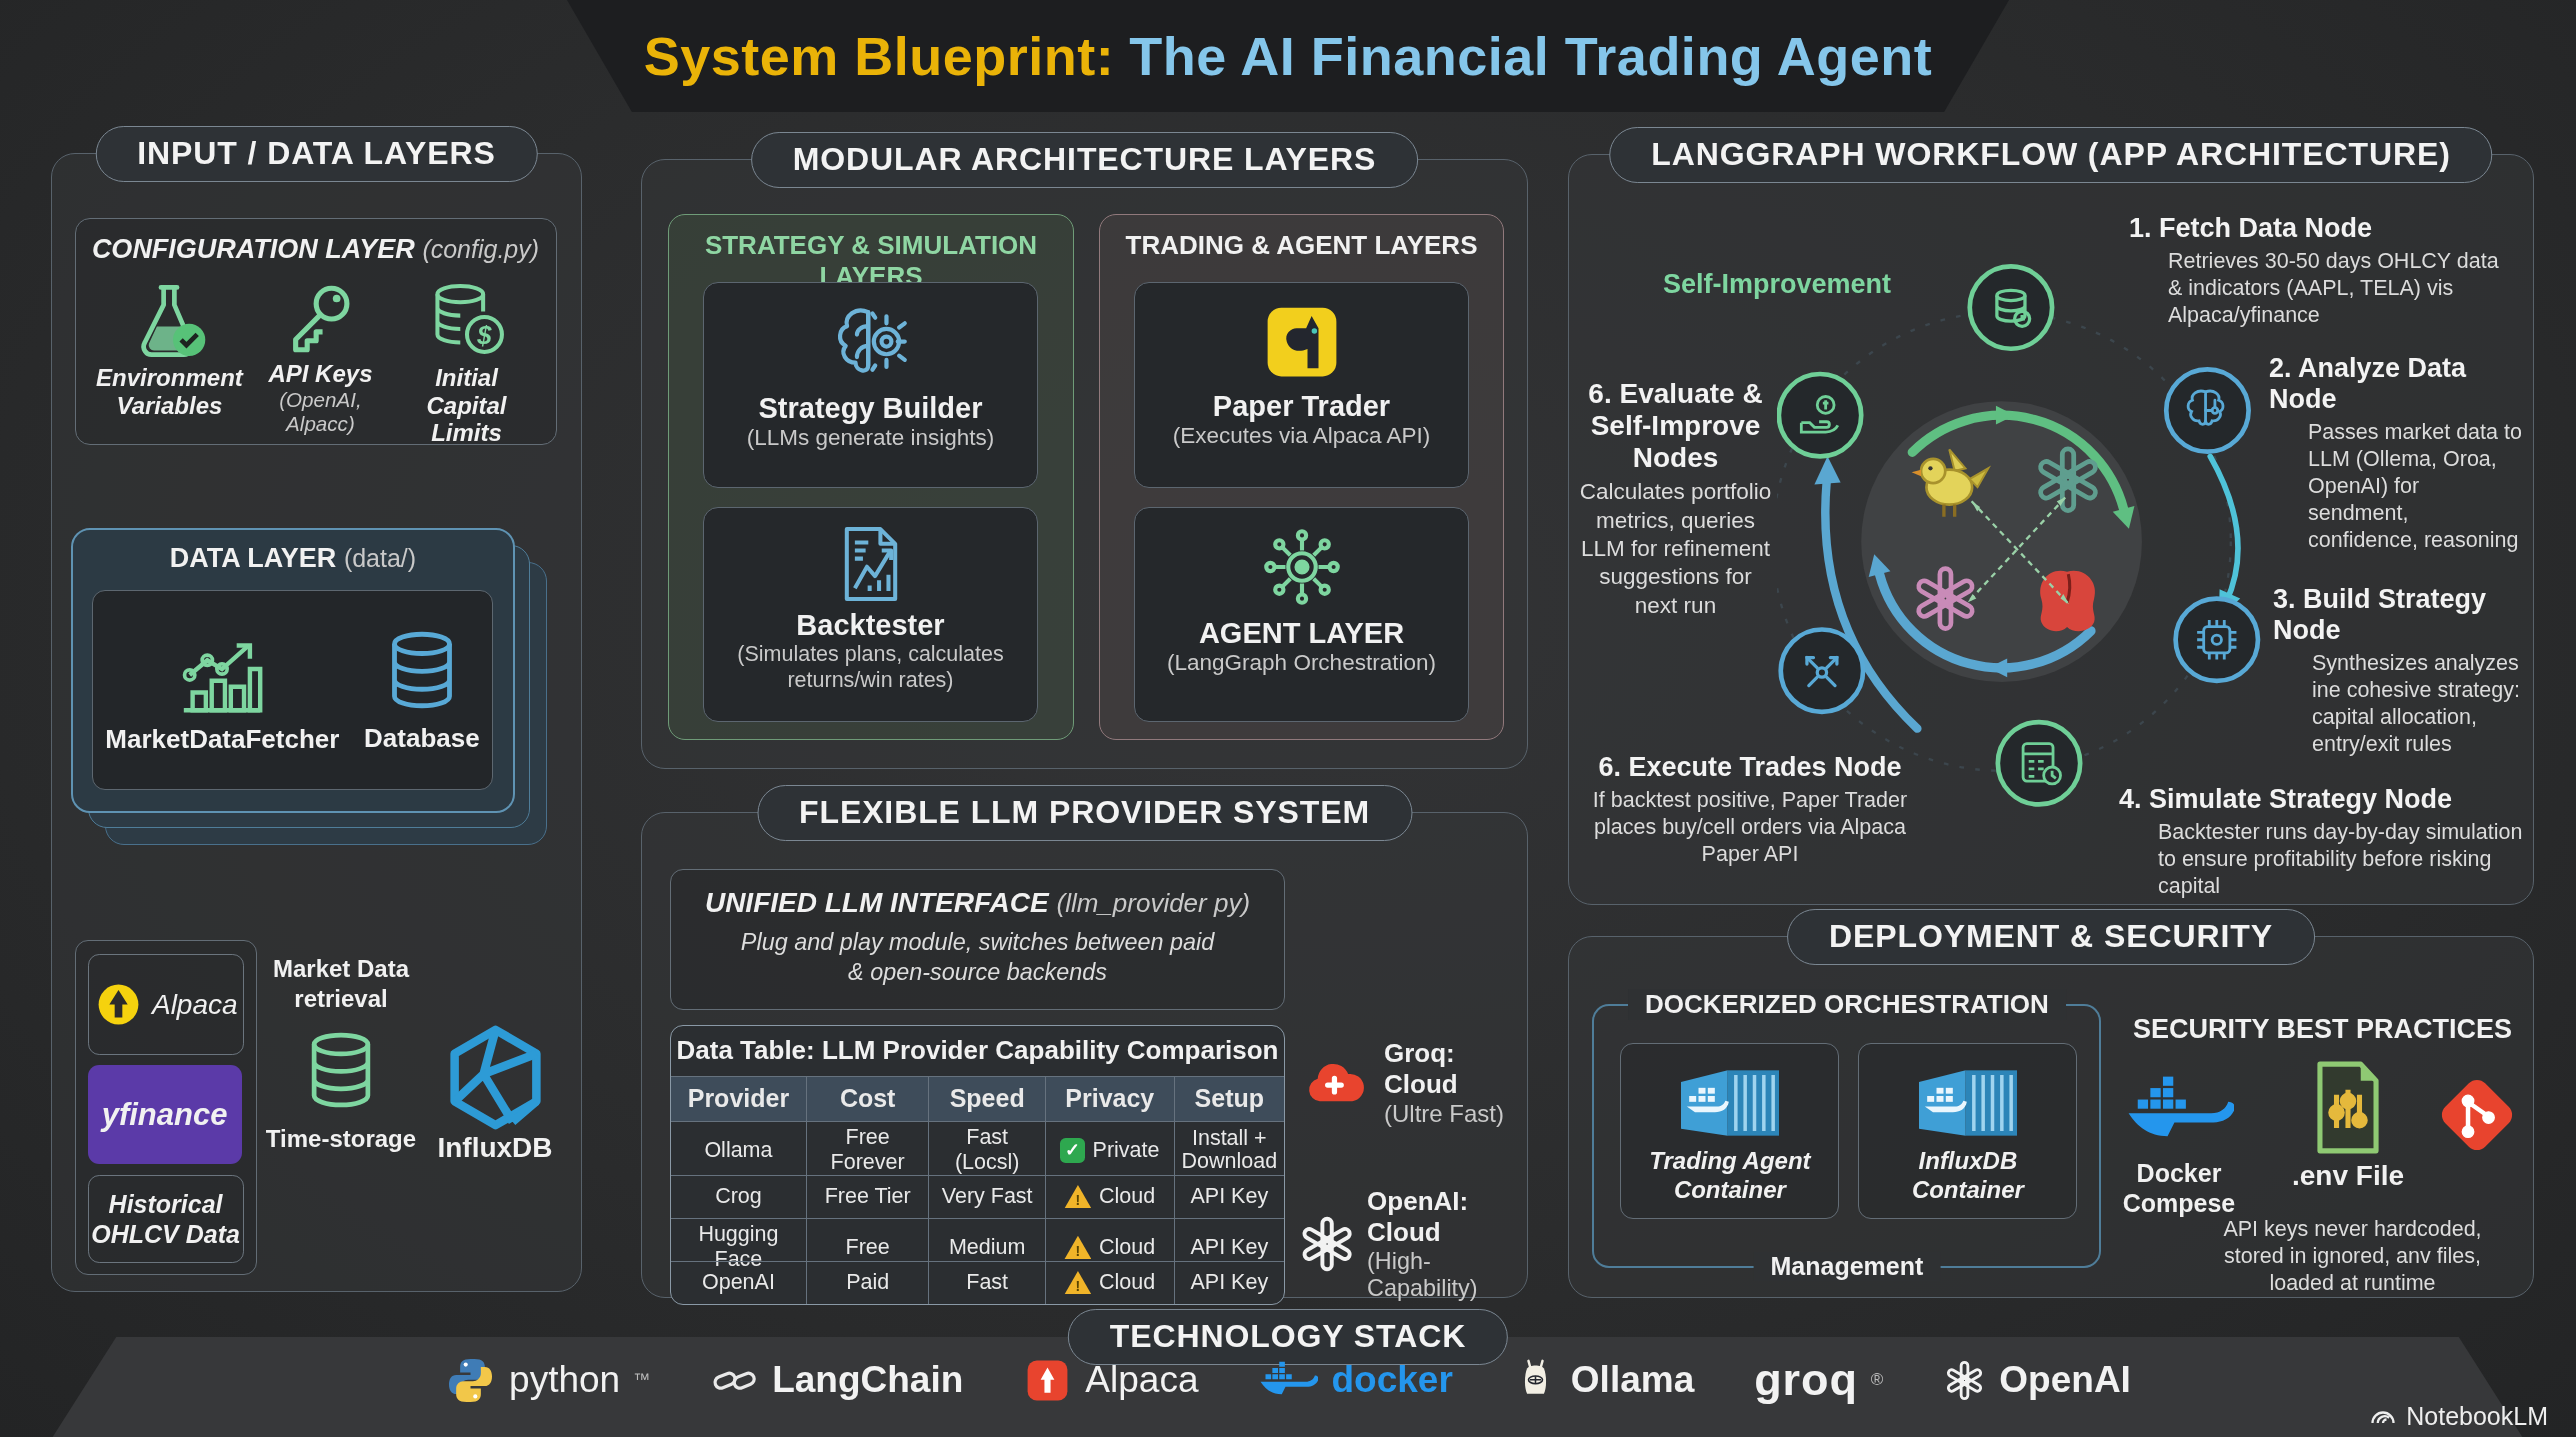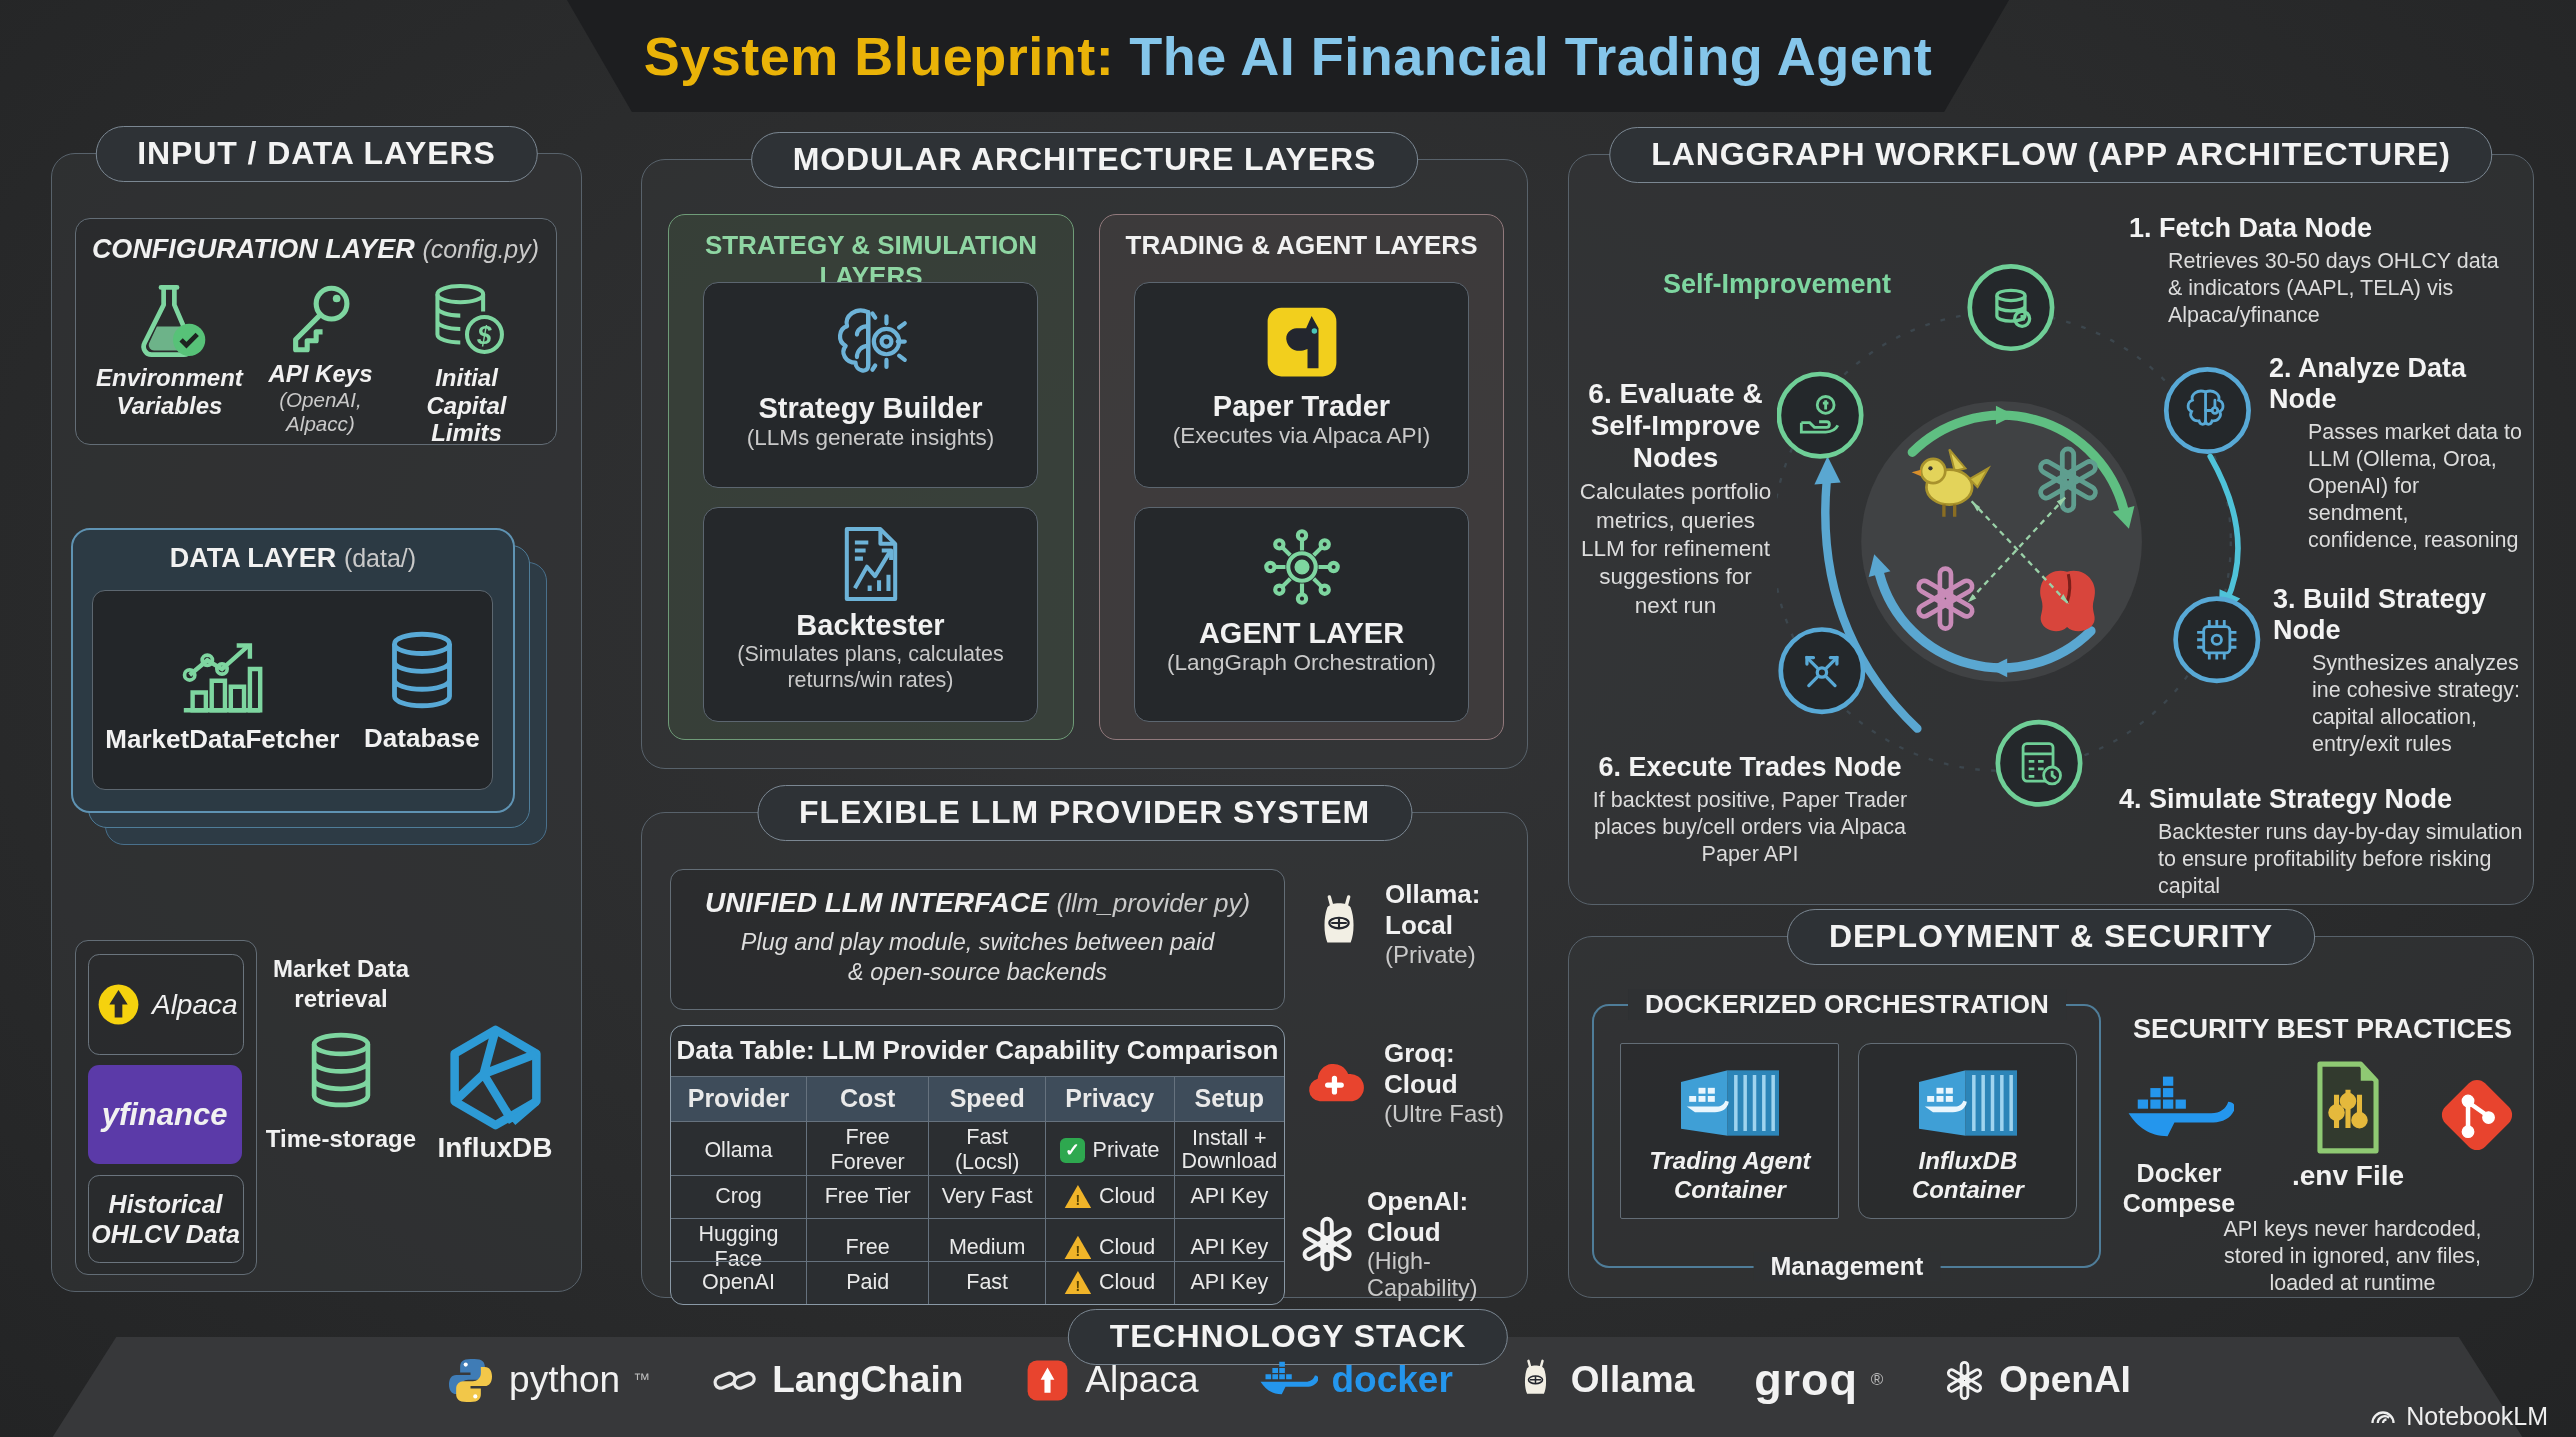--- a/index.html
+++ b/index.html
@@ -430,30 +430,20 @@
         <div class="cell">Paid</div>
         <div class="cell">Fast</div>
         <div class="cell">
             <span class="warn-ic">!</span>
             <span>Cloud</span>
           </div>
         <div class="cell">API Key</div>
       </div>
     </div>
 
-    <div class="abs rowflex" style="left:666px;top:66px;gap:15px">
-      <svg width="62" height="62" style="color:#f2efe4" viewBox="0 0 66 66">
-          <use href="#i-llama" width="66" height="66"></use>
-        </svg>
-      <div>
-        <div class="bw" style="font-size:26px">Ollama:</div>
-        <div class="bw" style="font-size:26px">Local</div>
-        <div class="sub" style="font-size:24px">(Private)</div>
-      </div>
-    </div>
     <div class="abs rowflex" style="left:660px;top:225px;gap:15px">
       <svg width="67" height="51" viewBox="0 0 72 54">
           <use href="#i-cloud" width="72" height="54"></use>
         </svg>
       <div>
         <div class="bw" style="font-size:26px">Groq:</div>
         <div class="bw" style="font-size:26px">Cloud</div>
         <div class="sub" style="font-size:24px">(Ultre Fast)</div>
       </div>
     </div>
@@ -594,21 +584,21 @@
       <div class="nt" style="font-size:28px">6. Evaluate &amp; Self-Improve Nodes</div>
       <div class="nd" style="font-size:22.5px">Calculates portfolio metrics, queries LLM for refinement suggestions for next run</div>
     </div>
   </div>
 
   <div class="panel" style="left:1568px;top:936px;width:964px;height:360px">
     <div class="pill">DEPLOYMENT &amp; SECURITY</div>
 
     <div class="abs" style="left:23.4px;top:67px;width:505px;height:260px;border:2.3px solid #4f7d99;border-radius:17px">
       <div class="abs bw" style="top:-17px;left:50%;transform:translateX(-50%);background:#2f3133;padding:0 17px;font-size:26px;white-space:nowrap">DOCKERIZED ORCHESTRATION</div>
-      <div class="abs box ct" style="left:26px;top:37px;width:217px;height:174px;border-radius:2px">
+      <div class="abs box ct" style="left:26px;top:37px;width:217px;height:174px;border-radius:13px">
         <svg class="icon" style="margin-top:17px" width="112" height="84" viewBox="0 0 120 90">
             <use href="#i-container" width="120" height="90"></use>
           </svg>
         <div class="bw" style="font-size:24px;line-height:1.2;margin-top:1.9px">Trading Agent Container</div>
       </div>
       <div class="abs box ct" style="left:264px;top:37px;width:217px;height:174px;border-radius:13px">
         <svg class="icon" style="margin-top:17px" width="112" height="84" viewBox="0 0 120 90">
             <use href="#i-container" width="120" height="90"></use>
           </svg>
         <div class="bw" style="font-size:24px;line-height:1.2;margin-top:1.9px">InfluxDB Container</div>

